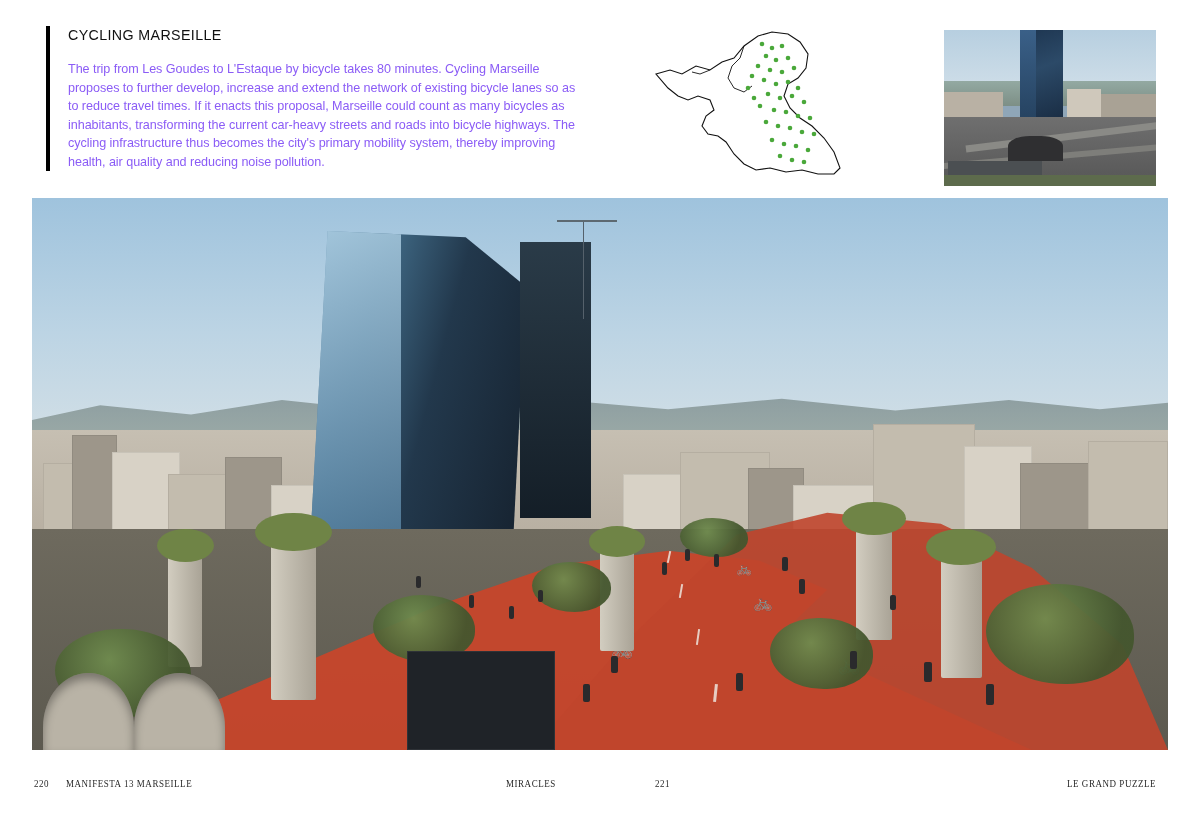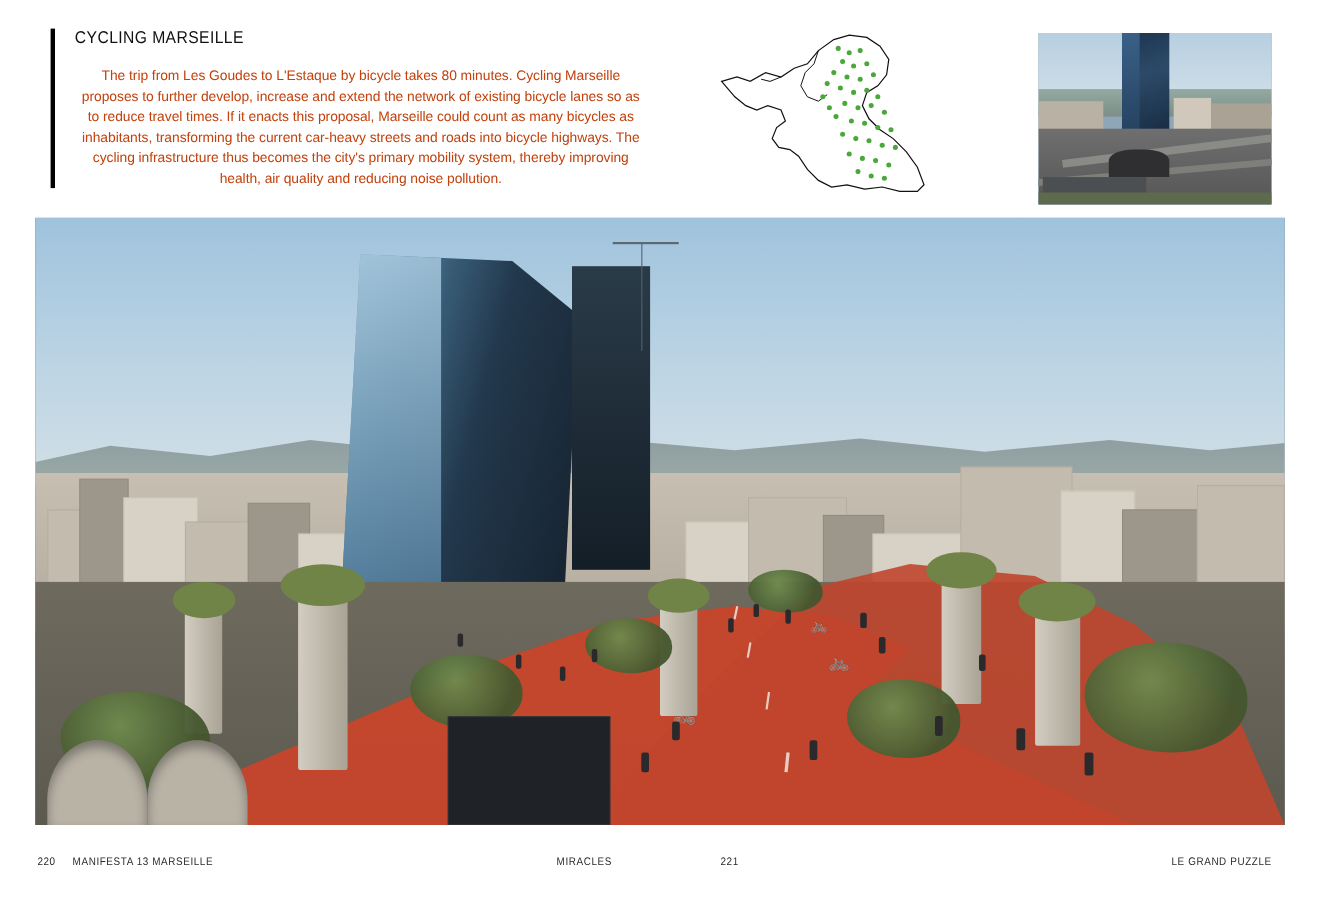--- a/index.html
+++ b/index.html
@@ -38,23 +38,22 @@
     font-weight: 400;
     margin: 0 0 16px 0;
     color: #111;
     transform: scaleX(0.92);
     transform-origin: left center;
   }
   .bodycopy {
     font-size: 12.6px;
     line-height: 1.47;
     margin: 0;
-    color: #c2410c;
+    color: #8b5cf6;
     letter-spacing: -0.05px;
-    text-align: center;
   }
 
   
   .map-wrap {
     position: absolute;
     left: 648px;
     top: 22px;
     width: 282px;
     height: 160px;
   }
@@ -263,21 +262,21 @@
     border-radius: 50% 50% 0 0 / 70% 70% 0 0;
     box-shadow: inset 0 6px 10px rgba(0,0,0,.35);
   }
 
   
   .footer {
     position: absolute;
     left: 0; right: 0;
     top: 778px;
     height: 24px;
-    font-family: Liberation Sans, sans-serif;
+    font-family: Liberation Serif, serif;
     font-size: 10px;
     letter-spacing: 0.6px;
     color: #2a2a2a;
     text-align: center;
   }
   .footer span { position: absolute; transform: scaleX(0.9); transform-origin: left center; }
   .f-pageL { left: 34px; }
   .f-bookL { left: 66px; }
   .f-center { left: 506px; }
   .f-pageR { left: 655px; }

